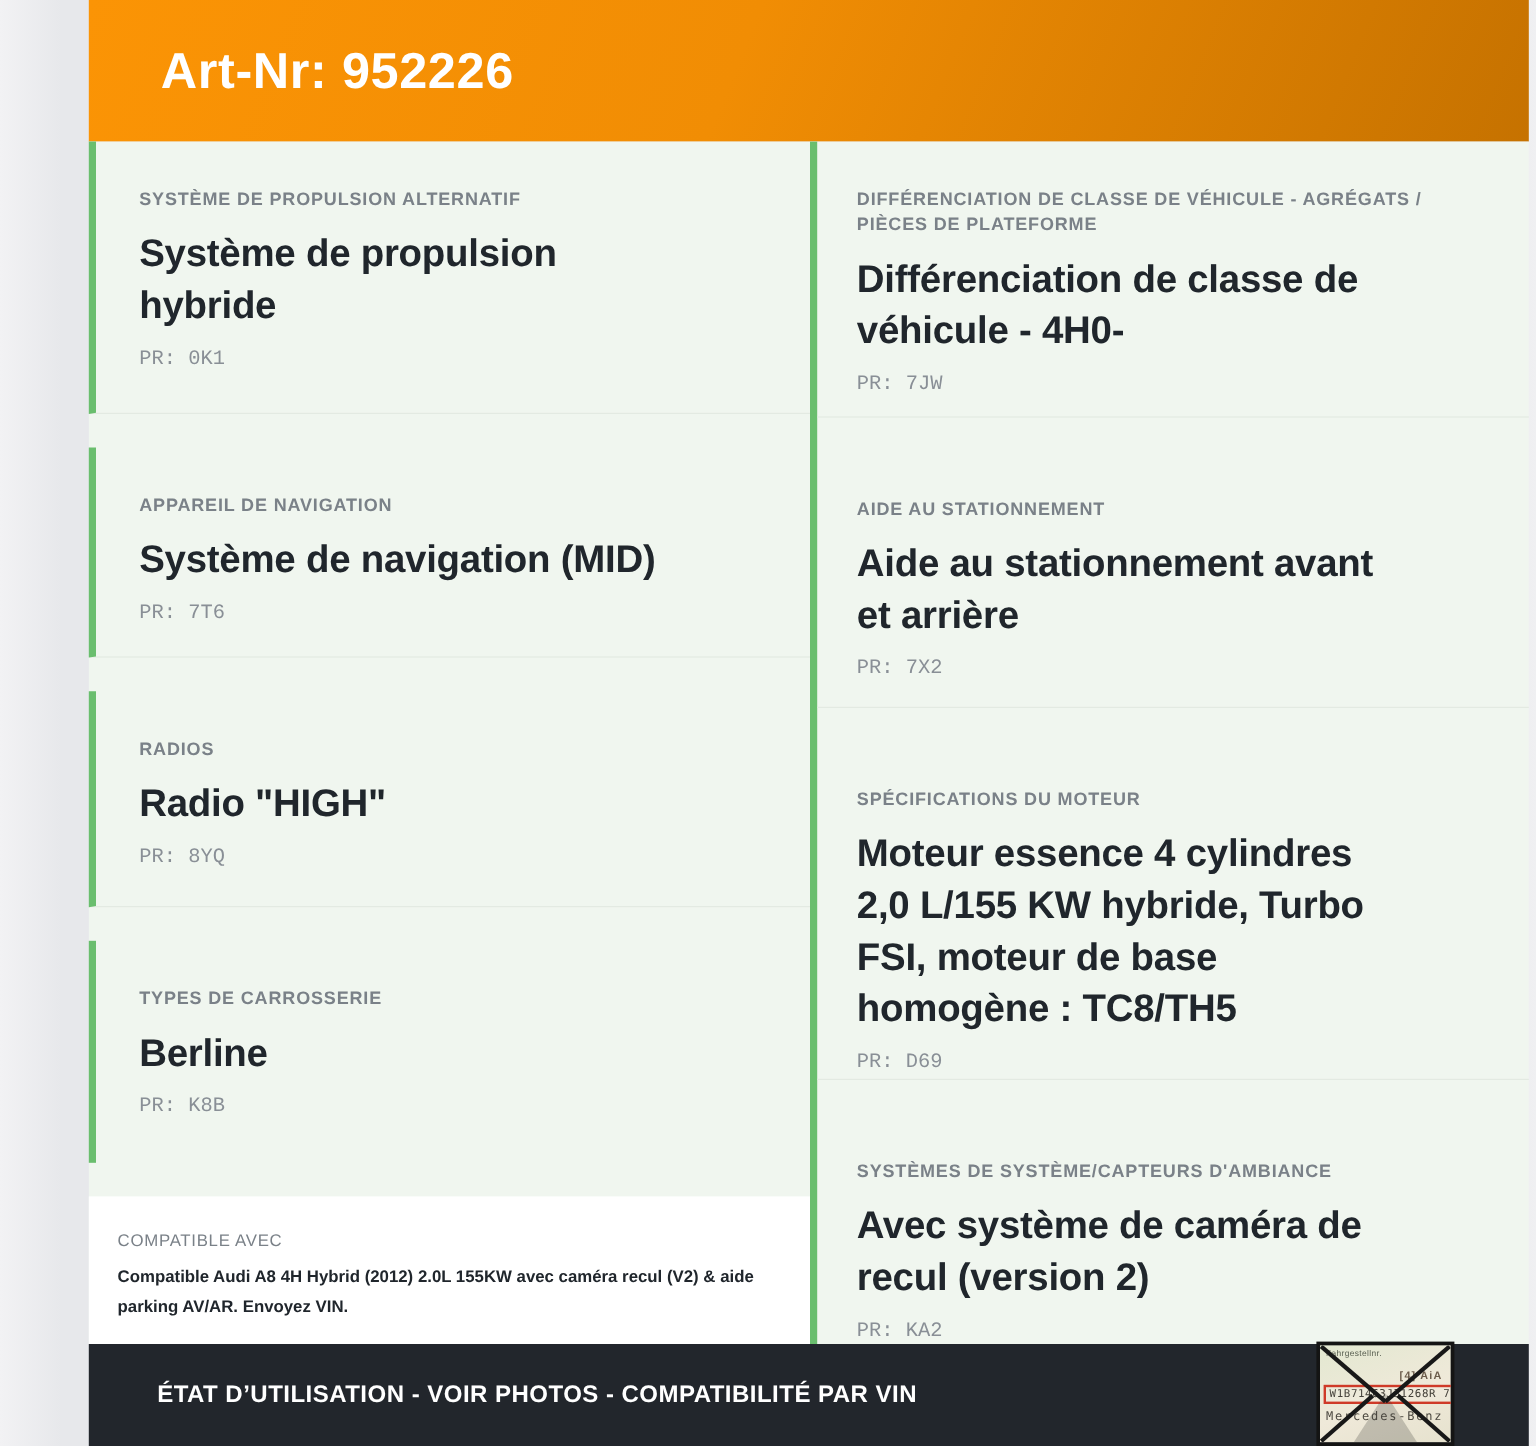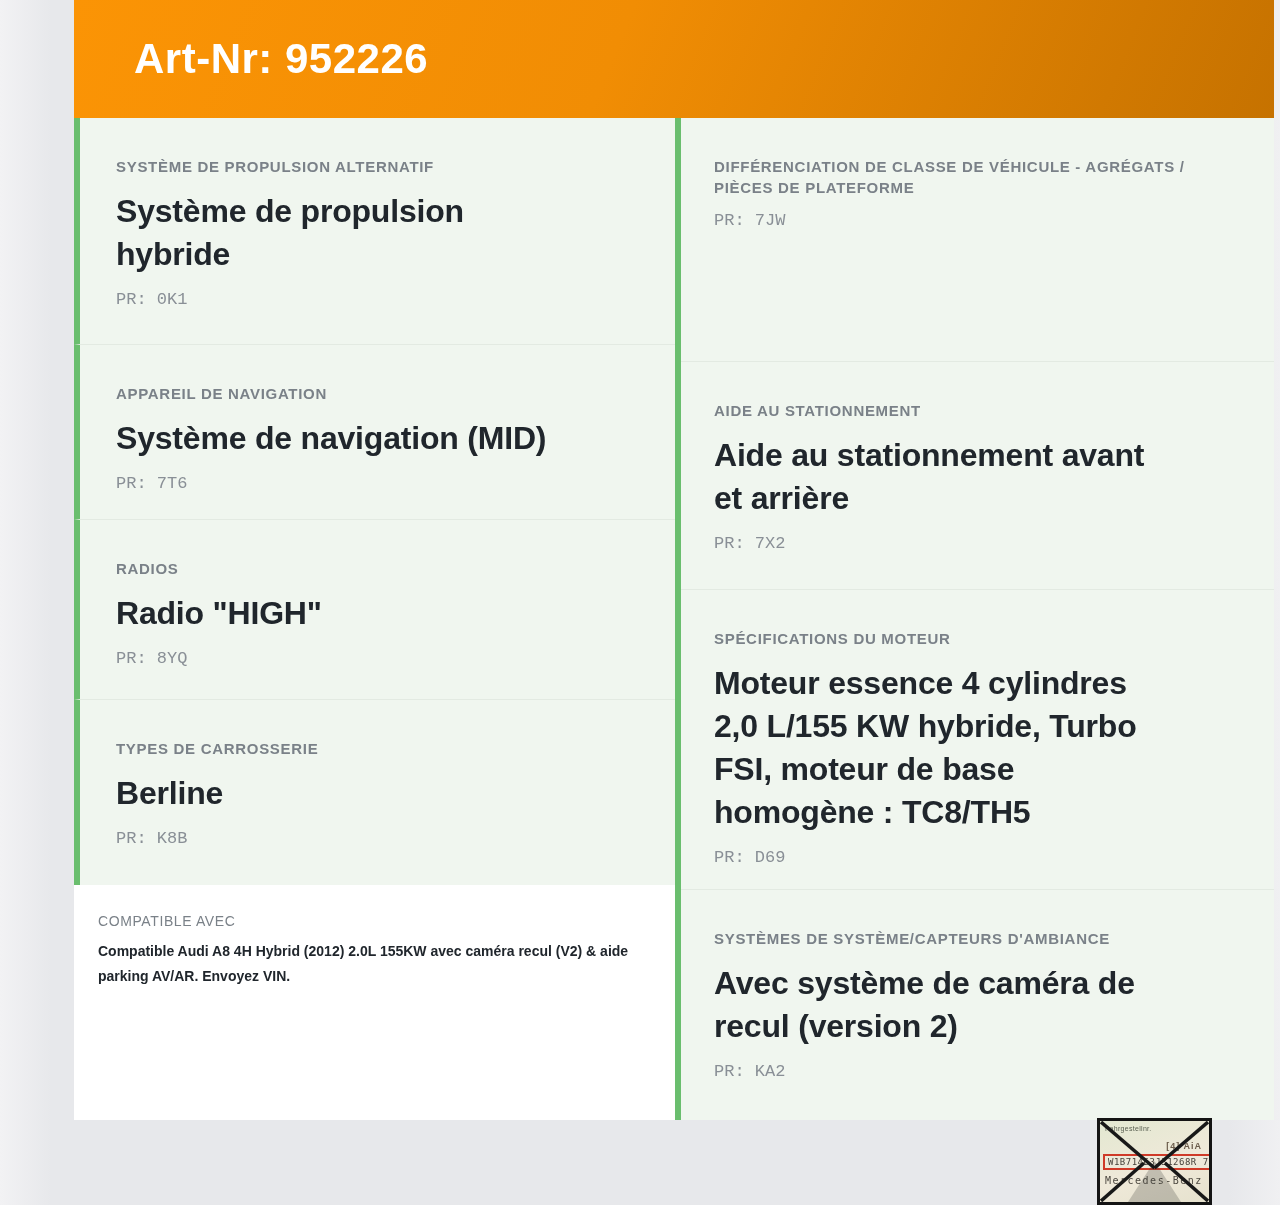--- a/index.html
+++ b/index.html
@@ -21,21 +21,21 @@
     display:flex;align-items:center;
     box-sizing:border-box;
     padding-left:60px;
   }
   .banner h1{
     margin:0;color:#ffffff;
     font-size:42px;font-weight:700;letter-spacing:0.5px;
   }
   
   .columns{display:flex;height:1002px;}
-  .col{box-sizing:border-box;background:#f0f6ef;}
+  .col{box-sizing:border-box;background:#f0f6ef;gap:28px;}
   .col-left{width:601px;display:flex;flex-direction:column;}
   .col-right{width:599px;display:flex;flex-direction:column;border-left:6px solid #6abe6e;}
   .card{box-sizing:border-box;padding:38px 40px 0 36px;}
   .col-left .card{border-left:6px solid #6abe6e;}
   .col-right .card{padding-left:33px;}
   .card.divider{border-bottom:1px solid #e3eae2;}
   .lc1{height:227px}.lc2{height:175px}.lc3{height:180px}.lc4{height:185px}
   .rc1{height:244px}.rc2{height:228px}.rc3{height:300px}.rc4{flex:1}
   .card-label{
     font-size:15px;font-weight:700;color:#7a8188;
@@ -133,20 +133,21 @@
         </section>
         <section class="compatible">
           <div class="compatible-label">COMPATIBLE AVEC</div>
           <div class="compatible-text">Compatible Audi A8 4H Hybrid (2012) 2.0L 155KW avec caméra recul (V2) &amp; aide parking AV/AR. Envoyez VIN.</div>
         </section>
       </div>
 
       <div class="col col-right">
         <section class="card divider rc1">
           <div class="card-label">DIFFÉRENCIATION DE CLASSE DE VÉHICULE - AGRÉGATS / PIÈCES DE PLATEFORME</div>
+          <h2 class="card-title">Différenciation de classe de véhicule - 4H0-</h2>
           <div class="card-pr">PR: 7JW</div>
         </section>
         <section class="card divider rc2">
           <div class="card-label">AIDE AU STATIONNEMENT</div>
           <h2 class="card-title">Aide au stationnement avant et arrière</h2>
           <div class="card-pr">PR: 7X2</div>
         </section>
         <section class="card divider rc3">
           <div class="card-label">SPÉCIFICATIONS DU MOTEUR</div>
           <h2 class="card-title">Moteur essence 4 cylindres 2,0 L/155 KW hybride, Turbo FSI, moteur de base homogène : TC8/TH5</h2>
@@ -154,20 +155,23 @@
         </section>
         <section class="card rc4">
           <div class="card-label">SYSTÈMES DE SYSTÈME/CAPTEURS D'AMBIANCE</div>
           <h2 class="card-title">Avec système de caméra de recul (version 2)</h2>
           <div class="card-pr">PR: KA2</div>
         </section>
       </div>
 
     </div>
 
+    <footer class="footer">
+      <span class="footer-text">ÉTAT D’UTILISATION - VOIR PHOTOS - COMPATIBILITÉ PAR VIN</span>
+    </footer>
 
   </div>
 
   <div class="stamp">
     <span class="stamp-doc-label">Fahrgestellnr.</span>
     <span class="stamp-type-code">[4] AiA</span>
     <span class="stamp-vin">W1B71463J31268R 7</span>
     <span class="stamp-brand">Mercedes-Benz</span>
     <svg viewBox="0 0 109 81" aria-hidden="true">
       <polygon points="28,81 54.5,40 81,81" fill="rgba(60,60,55,0.25)"></polygon>

